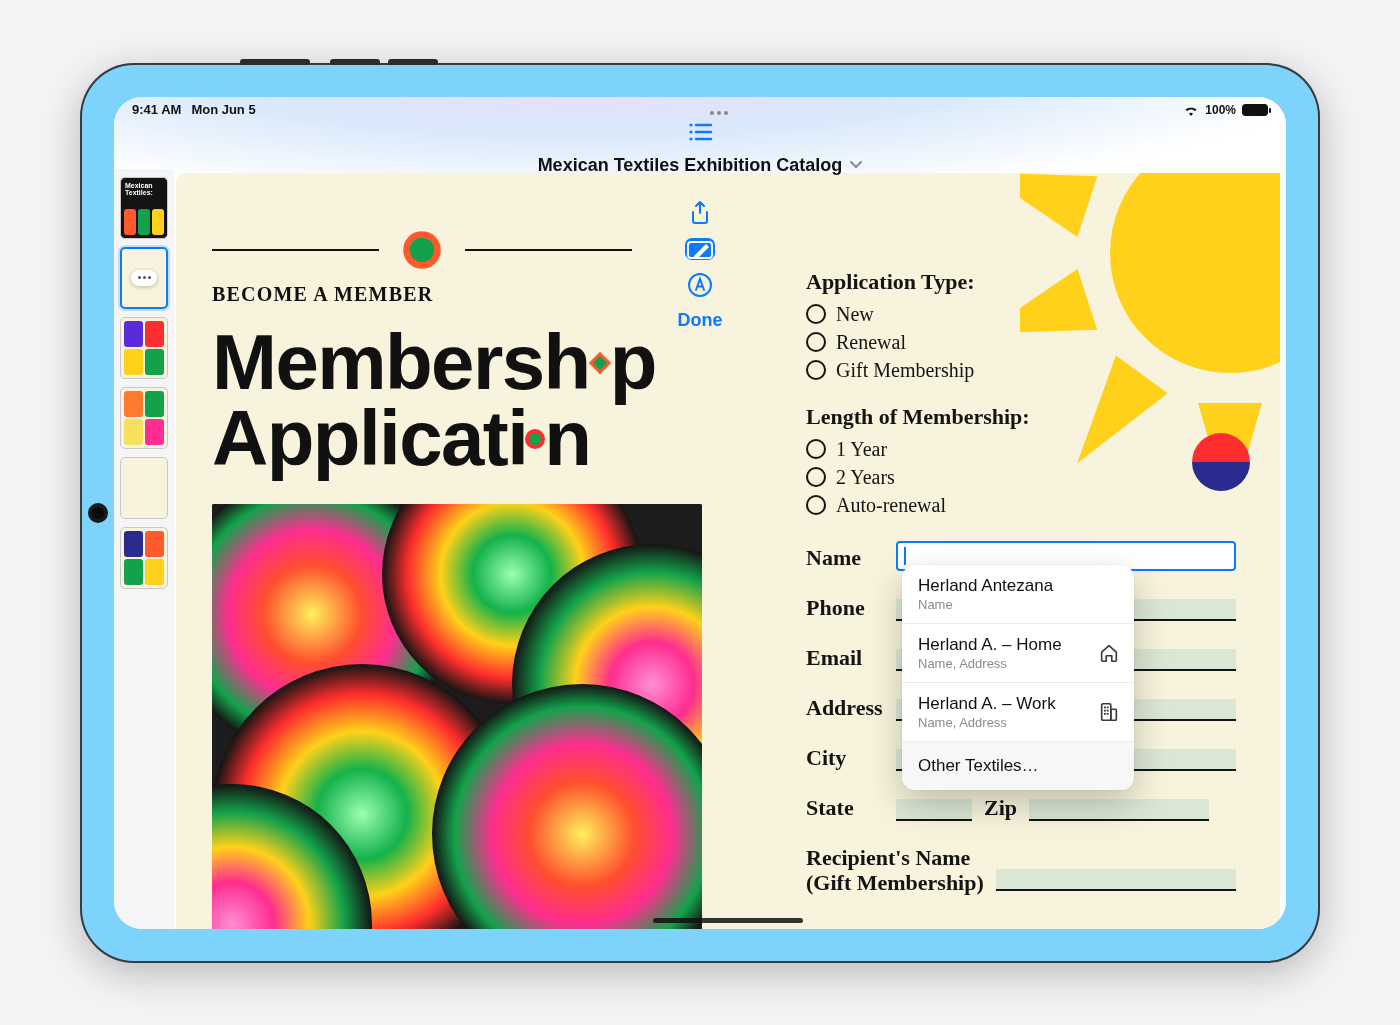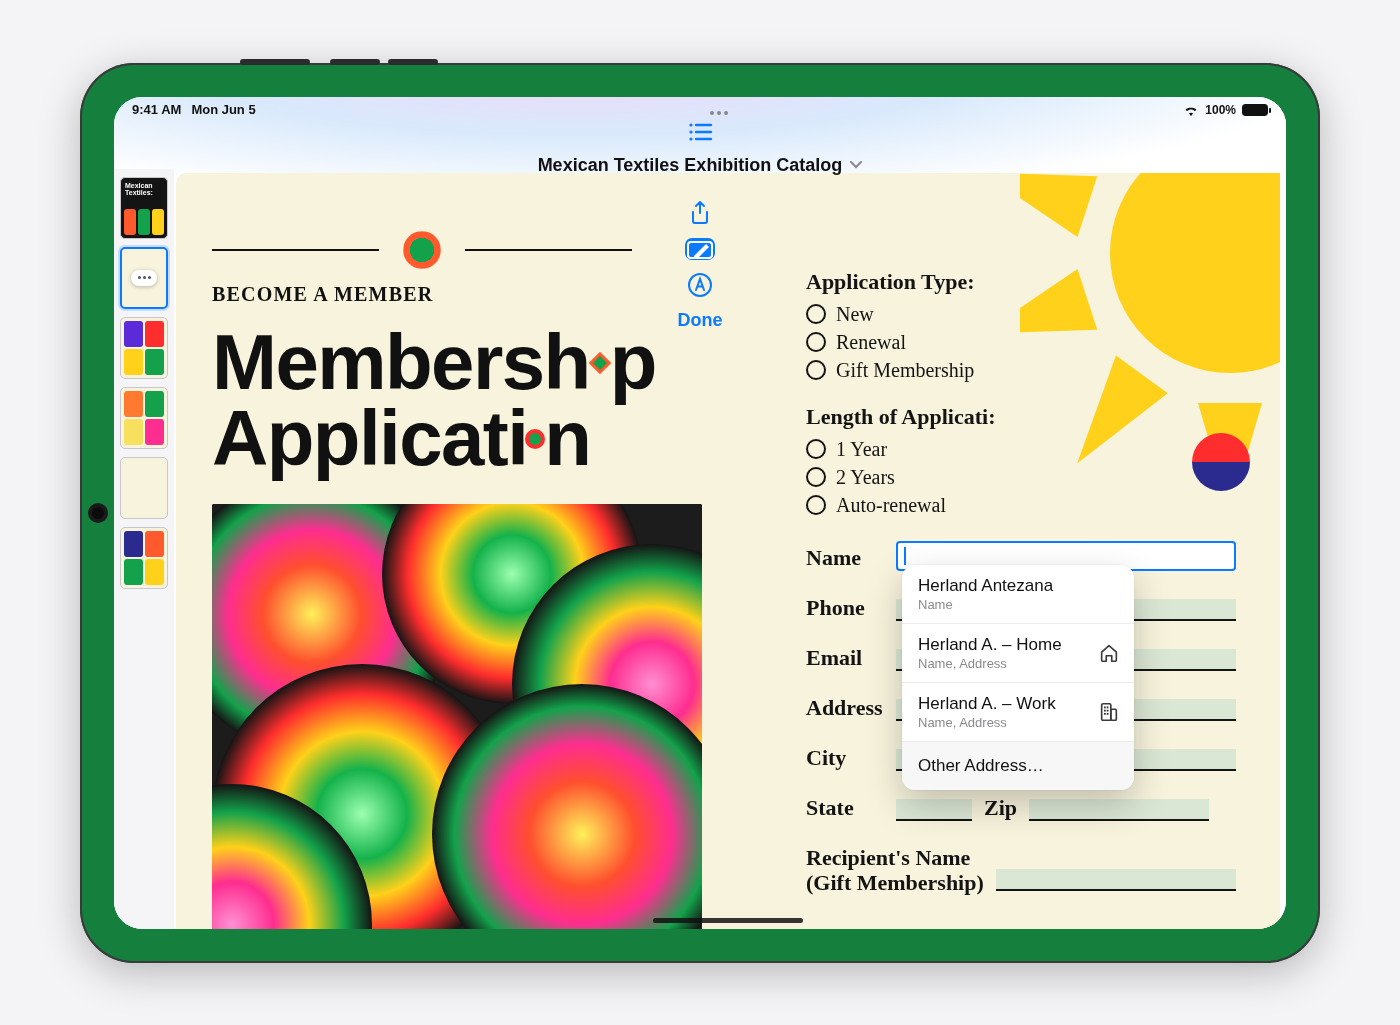--- a/index.html
+++ b/index.html
@@ -1,21 +1,21 @@
 <!DOCTYPE html>
 <html><head>
 <meta charset="utf-8">
 <style>
   * { box-sizing: border-box; margin: 0; padding: 0; }
   html, body { width: 1400px; height: 1025px; background: #f4f4f6; font-family: -apple-system, "Helvetica Neue", Helvetica, Arial, sans-serif; }
   .stage { position: relative; width: 1400px; height: 1025px; display: flex; align-items: center; justify-content: center; }
   
   .ipad {
     width: 1240px; height: 900px;
-    background: #15803d;
+    background: #7dd3fc;
     border-radius: 54px;
     padding: 34px;
     position: relative;
     box-shadow: 0 10px 40px rgba(0,0,0,.25), inset 0 0 0 2px #3a3a3c;
   }
   .side-btn { position: absolute; background:#2b2b2e; }
   .side-btn.pwr { top:-4px; left:160px; width:70px; height:6px; border-radius:3px; }
   .side-btn.vol1{ top:-4px; left:250px; width:50px; height:6px; border-radius:3px;}
   .side-btn.vol2{ top:-4px; left:308px; width:50px; height:6px; border-radius:3px;}
   .camera { position:absolute; left:12px; top:50%; width:12px; height:12px; background:#0b0b0c; border-radius:50%; transform:translateY(-50%); box-shadow:0 0 0 4px #1a1a1c;}
@@ -317,21 +317,21 @@
                 </div>
               <div class="radio-row">
                   <span class="radio"></span>
                   <span>Renewal</span>
                 </div>
               <div class="radio-row">
                   <span class="radio"></span>
                   <span>Gift Membership</span>
                 </div>
 
-              <h3 style="margin-top:22px">Length of Applicati:</h3>
+              <h3 style="margin-top:22px">Length of Membership:</h3>
               <div class="radio-row">
                   <span class="radio"></span>
                   <span>1 Year</span>
                 </div>
               <div class="radio-row">
                   <span class="radio"></span>
                   <span>2 Years</span>
                 </div>
               <div class="radio-row">
                   <span class="radio"></span>
@@ -405,21 +405,21 @@
                     <rect x="6.5" y="6" width="2" height="2"></rect>
                     <rect x="9.5" y="6" width="2" height="2"></rect>
                     <rect x="6.5" y="9.5" width="2" height="2"></rect>
                     <rect x="9.5" y="9.5" width="2" height="2"></rect>
                     <rect x="6.5" y="13" width="2" height="2"></rect>
                     <rect x="9.5" y="13" width="2" height="2"></rect>
                   </g>
                 </svg>
             </div>
             <div class="pop-item other">
-              <span>Other Address…</span>
+              <span>Other Textiles…</span>
             </div>
           </div>
 
           <div class="home-ind"></div>
         </div>
       </div>
     </div>
   </div>
 </div>
 

